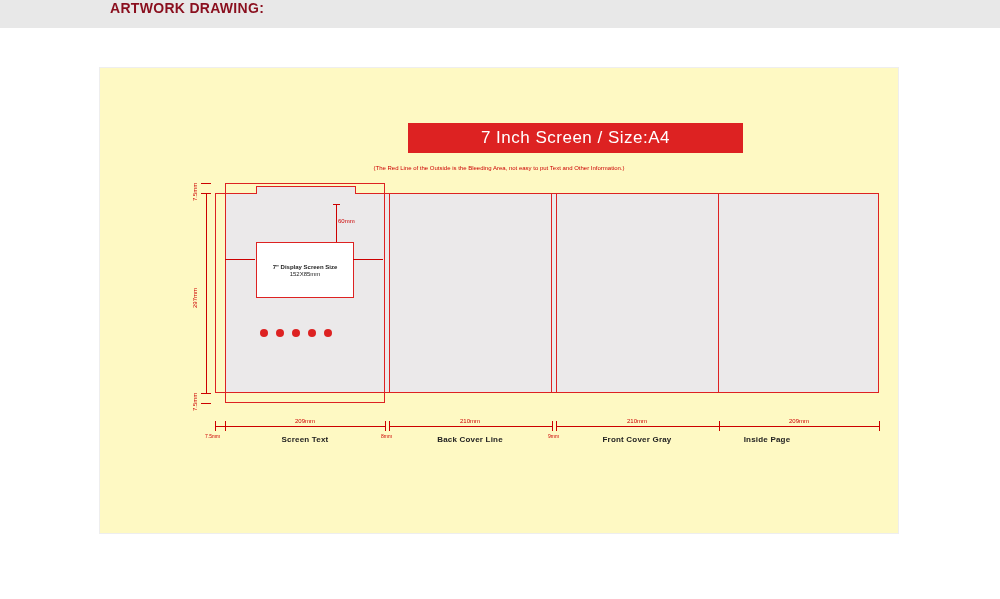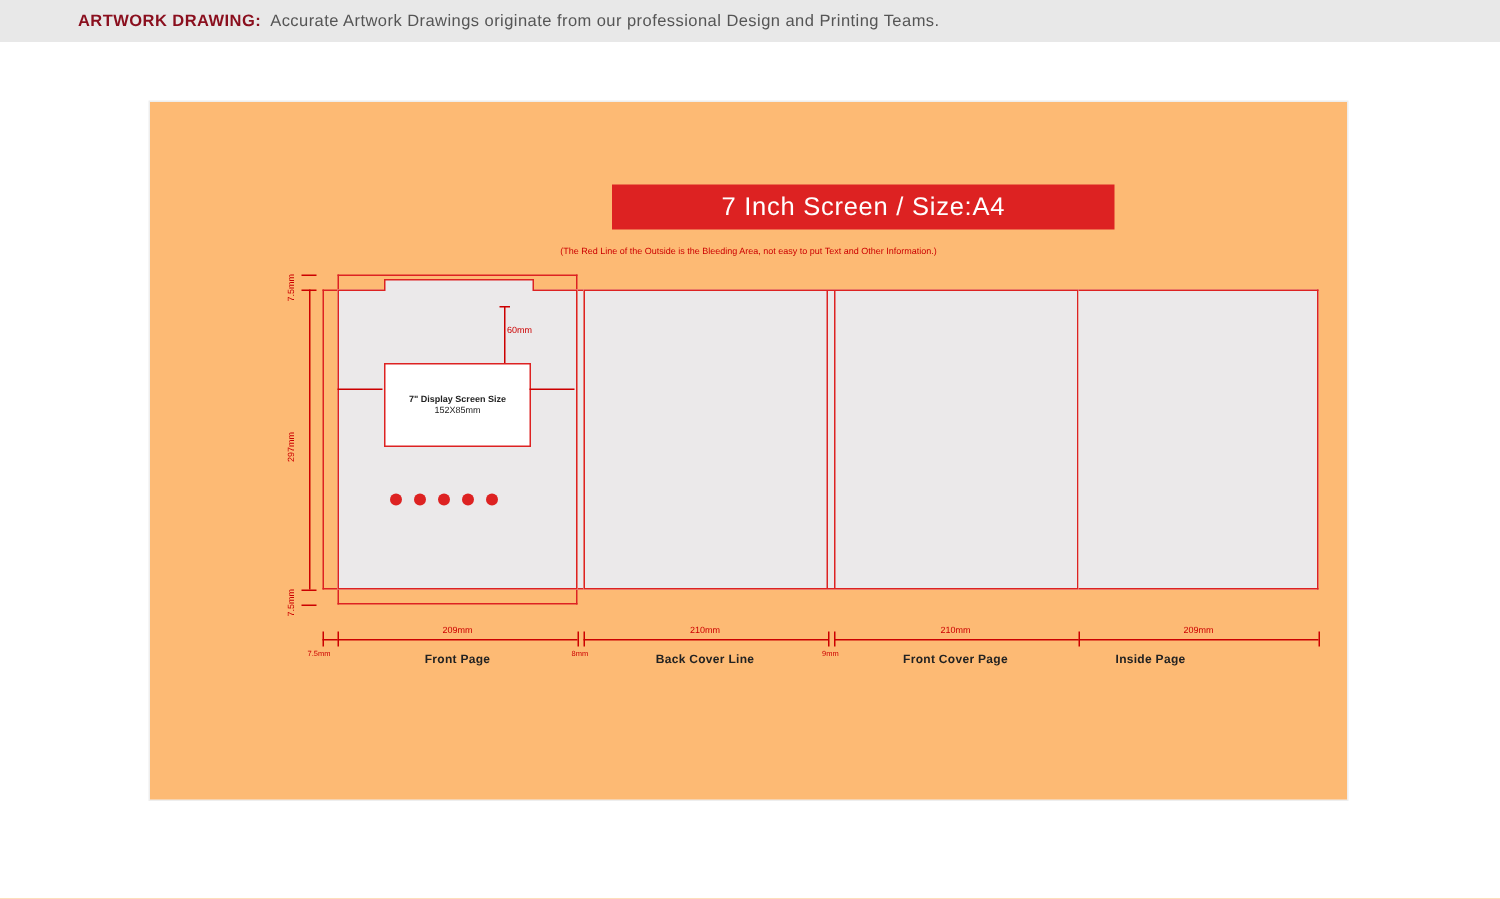--- a/index.html
+++ b/index.html
@@ -1,21 +1,21 @@
 <!DOCTYPE html>
 <html><head>
 <meta charset="utf-8">
 <style>
   * { box-sizing: border-box; margin: 0; padding: 0; }
   body { font-family: Arial, Helvetica, sans-serif; background: #fff; width: 1000px; height: 599px; overflow: hidden; }
-  .top-banner { height: 28px; background: #e8e8e8; display: flex; align-items: center; padding-left: 52px; font-size: 11px; letter-spacing: 0.3px; }
+  .top-banner { height: 28px; background: #e8e8e8; display: flex; align-items: flex-start; padding-left: 110px; font-size: 14px; letter-spacing: 0.3px; }
   .top-banner .label { color: #8a0f1e; font-weight: bold; margin-right: 6px; }
   .top-banner .desc { color: #555; }
 
-  .sheet { background: #fdba74; margin: 40px 100px 0 100px; width: 798px; height: 465px; box-shadow: 0 0 0 1px #eee; position: relative; }
+  .sheet { background: #fef9c3; margin: 40px 100px 0 100px; width: 798px; height: 465px; box-shadow: 0 0 0 1px #eee; position: relative; }
 
   .red-bar { position: absolute; left: 308px; top: 55px; width: 335px; height: 30px; background: #d22; color: #fff; text-align: center; font-size: 17px; line-height: 30px; font-weight: 400; letter-spacing: 0.5px; }
 
   .notes { position: absolute; left: 0; right: 0; top: 95px; text-align: center; }
   .notes .n1 { color: #c00; font-size: 8px; font-weight: 600; }
   .notes .n2 { color: #c00; font-size: 6px; margin-top: 2px; }
 
   
   .diagram { position: absolute; left: 90px; top: 115px; width: 700px; height: 230px; }
 
@@ -70,21 +70,20 @@
   .dim285b { position:absolute; left:172px; top:70px; font-size:5px; color:#c00; }
   .dim285la { position:absolute; left:35px; top:76px; width:30px; height:1px; background:#c00; }
   .dim285lb { position:absolute; left:163px; top:76px; width:30px; height:1px; background:#c00; }
 
 </style>
 </head>
 <body>
 
 <div class="top-banner">
   <span class="label">ARTWORK DRAWING:</span>
-  <span class="desc">Accurate Artwork Drawings originate from our professional Design and Printing Teams.</span>
 </div>
 
 <div class="sheet">
   <div class="red-bar">7 Inch Screen  /  Size:A4</div>
   <div class="notes">
     <div class="n2">(The Red Line of the Outside is the Bleeding Area, not easy to put Text and Other Information.)</div>
   </div>
 
   <div class="diagram">
 
@@ -156,20 +155,20 @@
 
       <span class="hlab" style="left:80px">209mm</span>
       <span class="hlab" style="left:245px">210mm</span>
       <span class="hlab" style="left:412px">210mm</span>
       <span class="hlab" style="left:574px">209mm</span>
 
       <span class="tiny-lab" style="left:-20px; top:12px">7.5mm</span>
       <span class="tiny-lab" style="left:156px; top:12px">8mm</span>
       <span class="tiny-lab" style="left:323px; top:12px">9mm</span>
 
-      <span class="pgname" style="left:80px">Front Page</span>
+      <span class="pgname" style="left:80px">Screen Text</span>
       <span class="pgname" style="left:245px">Back Cover Line</span>
-      <span class="pgname" style="left:412px">Front Cover Page</span>
+      <span class="pgname" style="left:412px">Front Cover Gray</span>
       <span class="pgname" style="left:542px">Inside Page</span>
     </div>
 
   </div>
 </div>
 
 </body></html>

